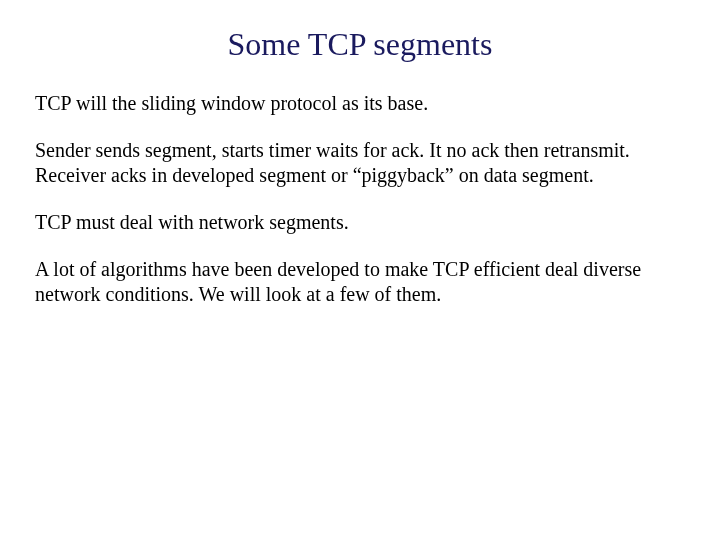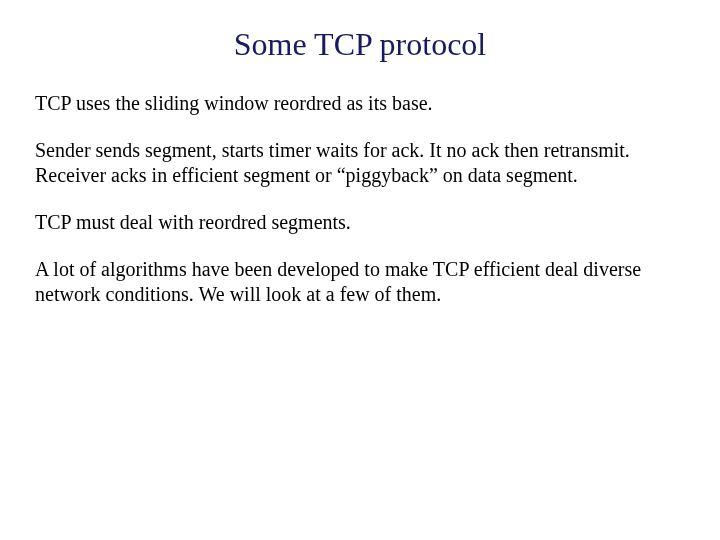--- a/index.html
+++ b/index.html
@@ -33,18 +33,18 @@
       line-height: 1.25;
       color: #000000;
       margin-bottom: 22px;
       text-align: left;
     }
   </style>
 </head>
 <body>
 
 <div class="slide">
-  <h1 class="title">Some TCP protocol</h1>
-  <p class="para">TCP uses the sliding window reordred as its base.</p>
-  <p class="para">Sender sends segment, starts timer waits for ack. It no ack then retransmit. Receiver acks in efficient segment or “piggyback” on data segment.</p>
-  <p class="para">TCP must deal with reordred segments.</p>
+  <h1 class="title">Some TCP segments</h1>
+  <p class="para">TCP will the sliding window protocol as its base.</p>
+  <p class="para">Sender sends segment, starts timer waits for ack. It no ack then retransmit. Receiver acks in developed segment or “piggyback” on data segment.</p>
+  <p class="para">TCP must deal with network segments.</p>
   <p class="para">A lot of algorithms have been developed to make TCP efficient deal diverse network conditions. We will look at a few of them.</p>
 </div>
 
 </body></html>

